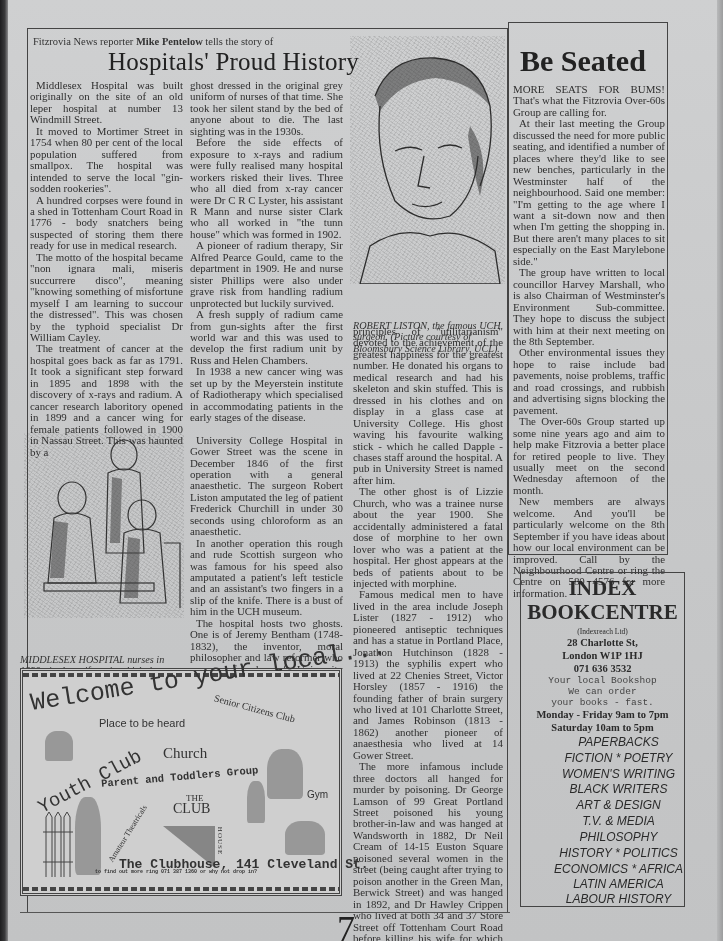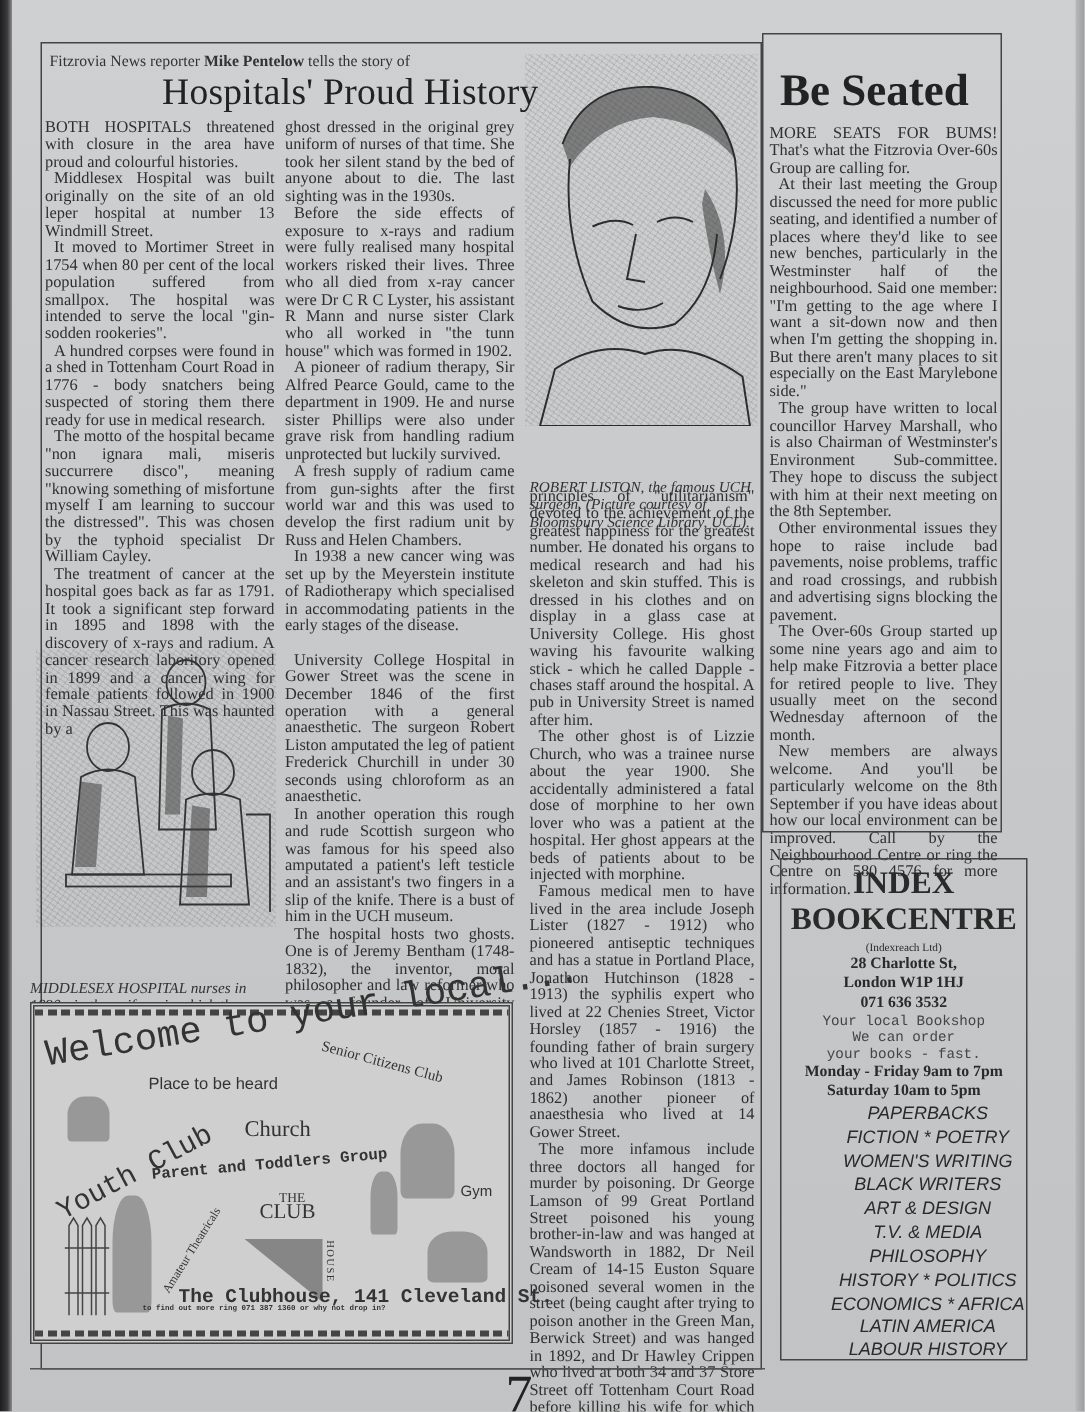--- a/index.html
+++ b/index.html
@@ -134,21 +134,20 @@
   <div class="left-edge"></div>
   <div class="right-edge"></div>
 
   <div class="story-box"></div>
   <div class="story-kicker">
     <span>Fitzrovia News reporter </span><b>Mike Pentelow</b><span> tells the story of</span>
   </div>
   <div class="story-title">Hospitals' Proud History</div>
 
   <div class="col col1">
-    <p class="first">BOTH HOSPITALS threatened with closure in the area have proud and colourful histories.</p>
     <p>Middlesex Hospital was built originally on the site of an old leper hospital at number 13 Windmill Street.</p>
     <p>It moved to Mortimer Street in 1754 when 80 per cent of the local population suffered from smallpox. The hospital was intended to serve the local "gin-sodden rookeries".</p>
     <p>A hundred corpses were found in a shed in Tottenham Court Road in 1776 - body snatchers being suspected of storing them there ready for use in medical research.</p>
     <p>The motto of the hospital became "non ignara mali, miseris succurrere disco", meaning "knowing something of misfortune myself I am learning to succour the distressed". This was chosen by the typhoid specialist Dr William Cayley.</p>
     <p>The treatment of cancer at the hospital goes back as far as 1791. It took a significant step forward in 1895 and 1898 with the discovery of x-rays and radium. A cancer research laboritory opened in 1899 and a cancer wing for female patients followed in 1900 in Nassau Street. This was haunted by a</p>
   </div>
 
   <div class="illus nurses">
     <svg width="160" height="185" viewBox="0 0 160 185">
       <g fill="none" stroke="#333" stroke-width="1.2">

